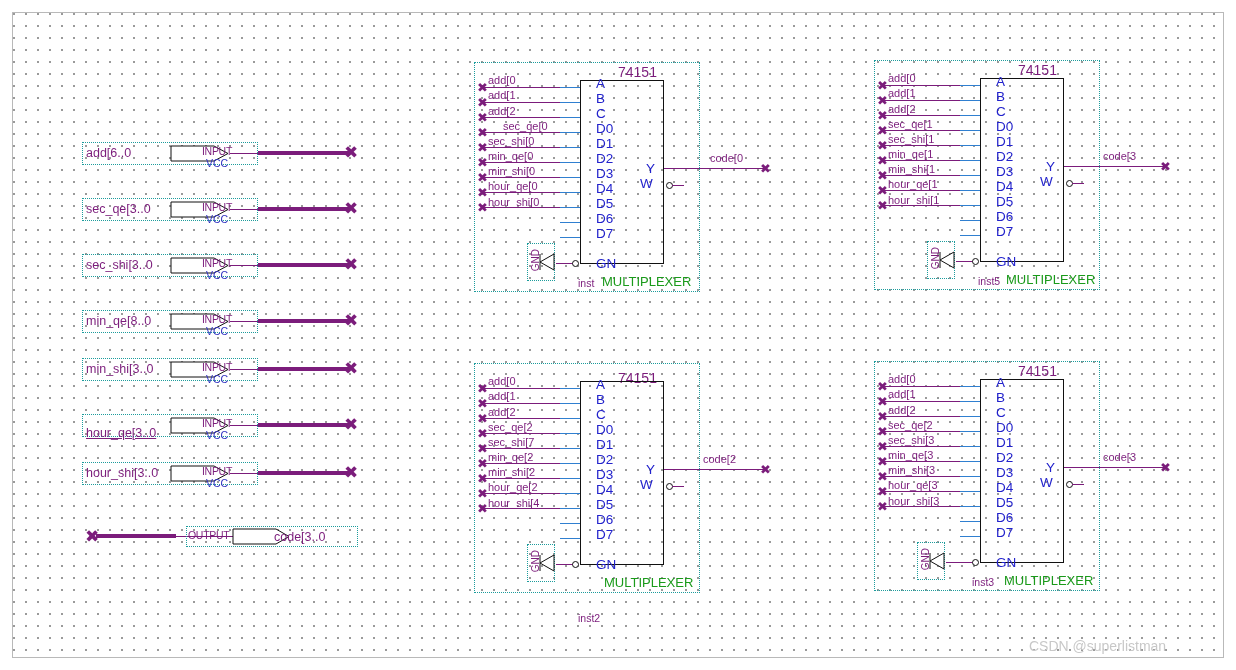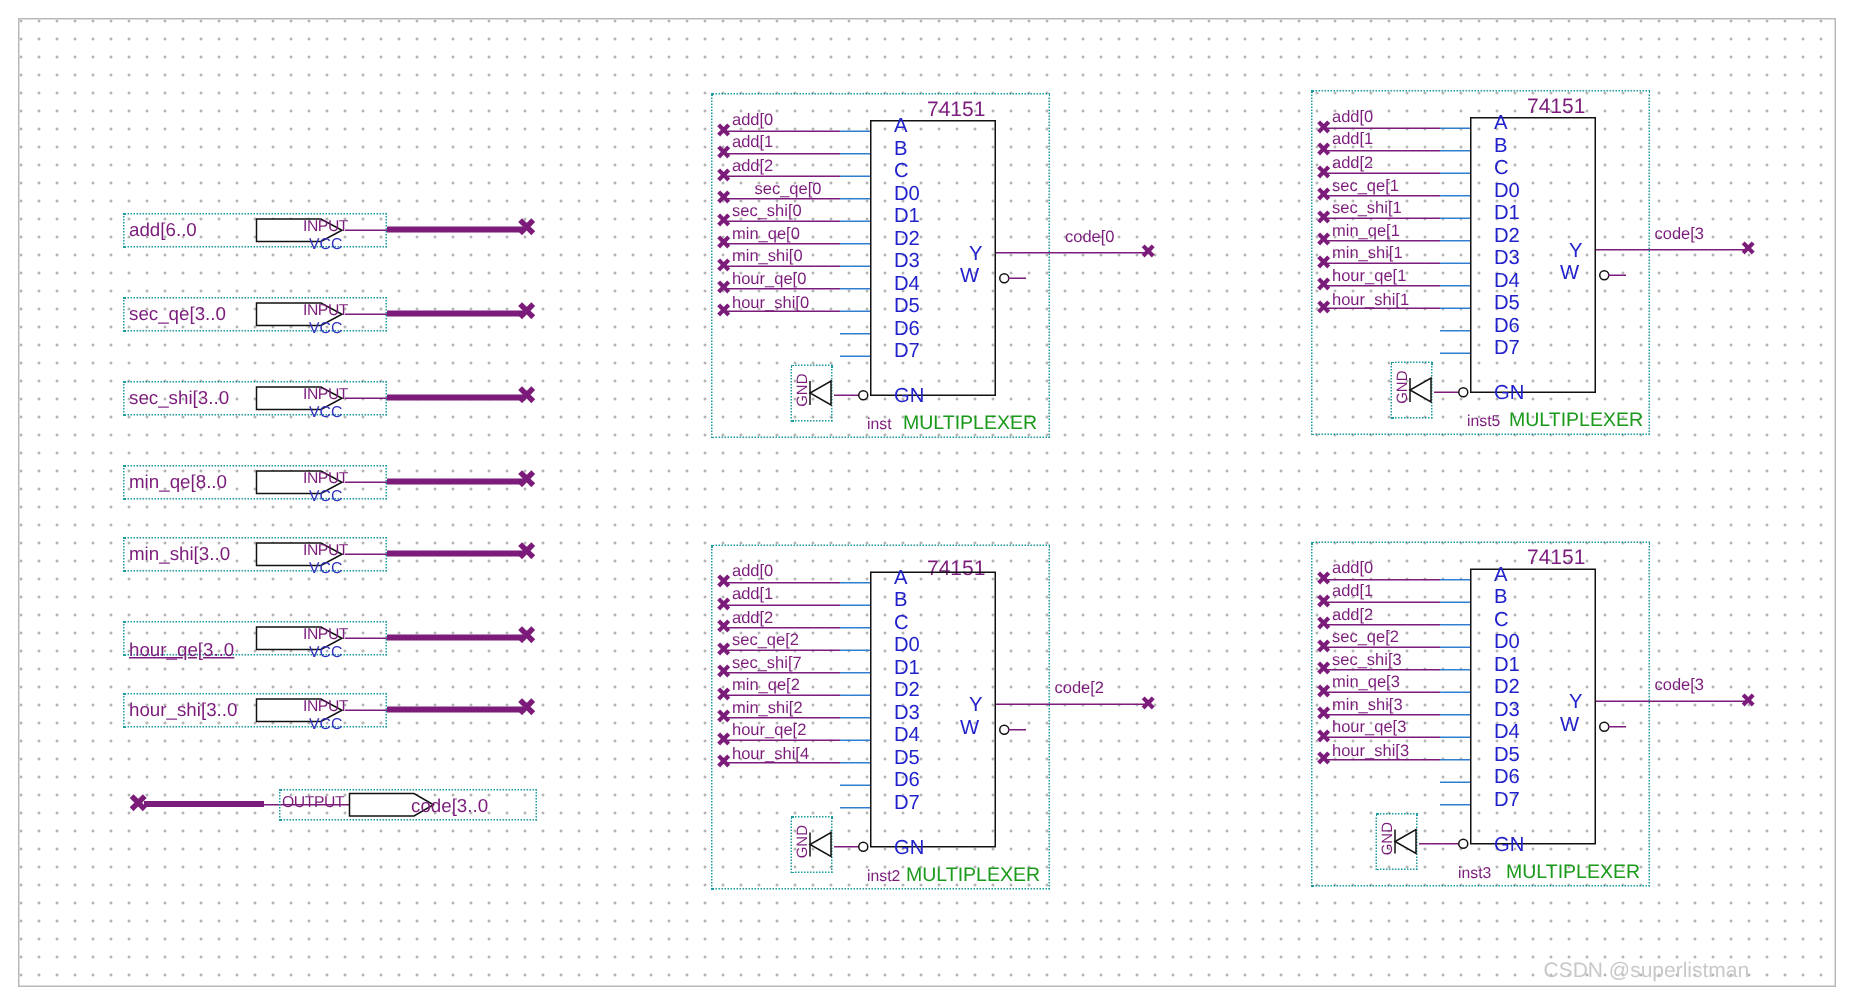--- a/index.html
+++ b/index.html
@@ -521,21 +521,21 @@
   <div class="bubble" style="left:572px; top:561px;"></div>
 
   <div class="chip-port" style="left:646px; top:462px;">Y</div>
   <div class="chip-port" style="left:640px; top:477px;">W</div>
   <div class="bubble" style="left:666px; top:483px;"></div>
   <div class="wire-h" style="left:672px; top:486px; width:12px;"></div>
   <div class="wire-h" style="left:664px; top:469px; width:102px;"></div>
   <div class="xmark-small" style="left:760px; top:464px;">✖</div>
   <div class="netlabel-out" style="left:703px; top:453px;">code[2</div>
 
-  <div class="chip-inst" style="left:578px; top:578px;">inst2</div>
+  <div class="chip-inst" style="left:578px; top:612px;">inst2</div>
   <div class="chip-type" style="left:604px; top:575px; width:94px;">MULTIPLEXER</div>
 
   <div class="selbox" style="left:874px; top:361px; width:226px; height:230px;"></div>
   <div class="chip-title" style="left:1018px; top:363px;">74151</div>
   <div class="chip-body" style="left:980px; top:379px; width:84px; height:184px;"></div>
 
   <div class="chip-port" style="left:996px; top:375px;">A</div>
   <div class="chip-port" style="left:996px; top:390px;">B</div>
   <div class="chip-port" style="left:996px; top:405px;">C</div>
   <div class="chip-port" style="left:996px; top:420px;">D0</div>

